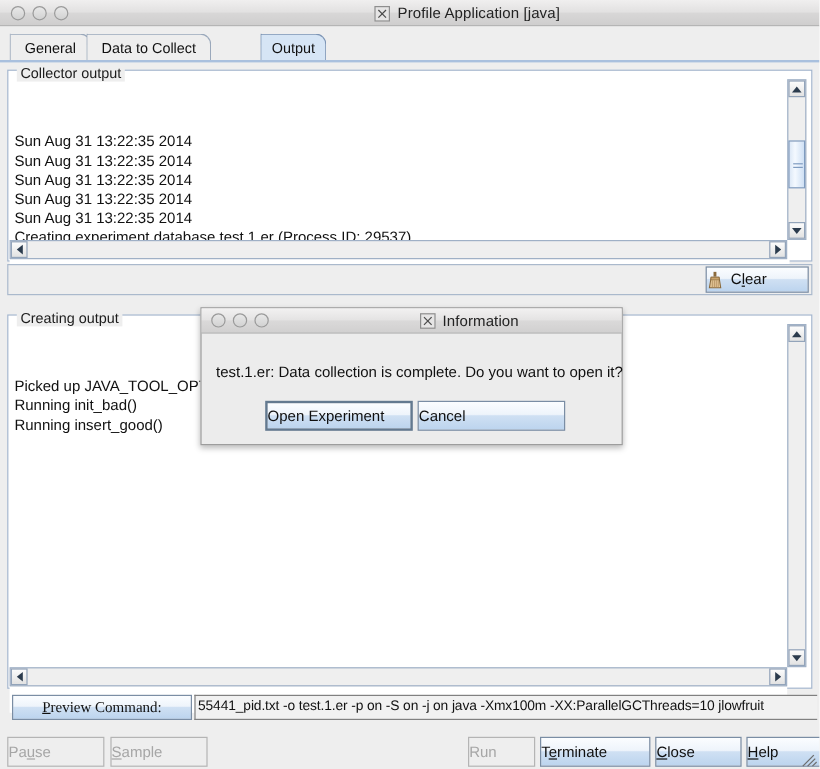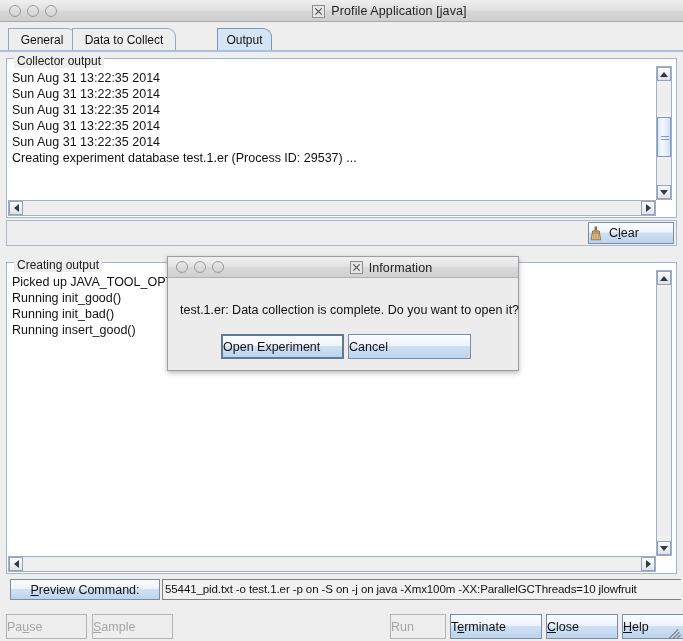--- a/index.html
+++ b/index.html
@@ -133,20 +133,21 @@
   .outtext {
     position: absolute;
     background: #ffffff;
     overflow: hidden;
     font-size: 12.5px;
     color: #111111;
     line-height: 16px;
     padding: 2px 0 0 4px;
     box-sizing: border-box;
     white-space: nowrap;
+    margin-top: 40px;
   }
   .outtext div { height: 16px; }
 
   
   .sb-v {
     position: absolute;
     width: 16px;
     background: #efefef;
     border: 1px solid #9fb0c6;
     box-sizing: border-box;
@@ -365,21 +366,20 @@
       </svg>
     </span>
     <span>C<u>l</u>ear</span>
   </div>
 
   <div class="panel-border" style="left:6px;top:262px;width:671px;height:312px;"></div>
   <div class="group-label" style="left:14px;top:258px;">Creating output</div>
 
   <div class="outtext" style="left:8px;top:272px;width:648px;height:282px;">
     <div>Picked up JAVA_TOOL_OPT</div>
-    <div>Running init_good()</div>
     <div>Running init_bad()</div>
     <div>Running insert_good()</div>
   </div>
 
   <div class="sb-v" style="left:656px;top:270px;height:286px;">
     <div class="sb-btn" style="left:0;top:0;">
         <span class="arr up"></span>
       </div>
     <div class="sb-btn" style="left:0;bottom:0;">
         <span class="arr down"></span>
@@ -388,21 +388,21 @@
 
   <div class="sb-h" style="left:8px;top:556px;width:648px;">
     <div class="sb-btn" style="left:0;top:0;">
         <span class="arr-lr left"></span>
       </div>
     <div class="sb-btn" style="right:0;top:0;">
         <span class="arr-lr right"></span>
       </div>
   </div>
 
-  <div class="btn" style="left:10px;top:579px;width:150px;height:21px;justify-content:center;">
+  <div class="btn" style="left:10px;top:579px;width:150px;height:21px;justify-content:center;font-family:Liberation Serif, serif;">
     <span><u>P</u>review Command:</span>
   </div>
   <div class="cmdfield" style="left:162px;top:579px;width:519px;height:21px;">55441_pid.txt -o test.1.er -p on -S on -j on java -Xmx100m -XX:ParallelGCThreads=10 jlowfruit</div>
 
   <div class="bottombar">
     <div class="btn disabled" style="left:92px;top:11px;width:81px;height:25px;">
       <span><u>S</u>ample</span>
     </div>
     <div class="btn disabled" style="left:6px;top:11px;width:81px;height:25px;">
       <span>Pa<u>u</u>se</span>

